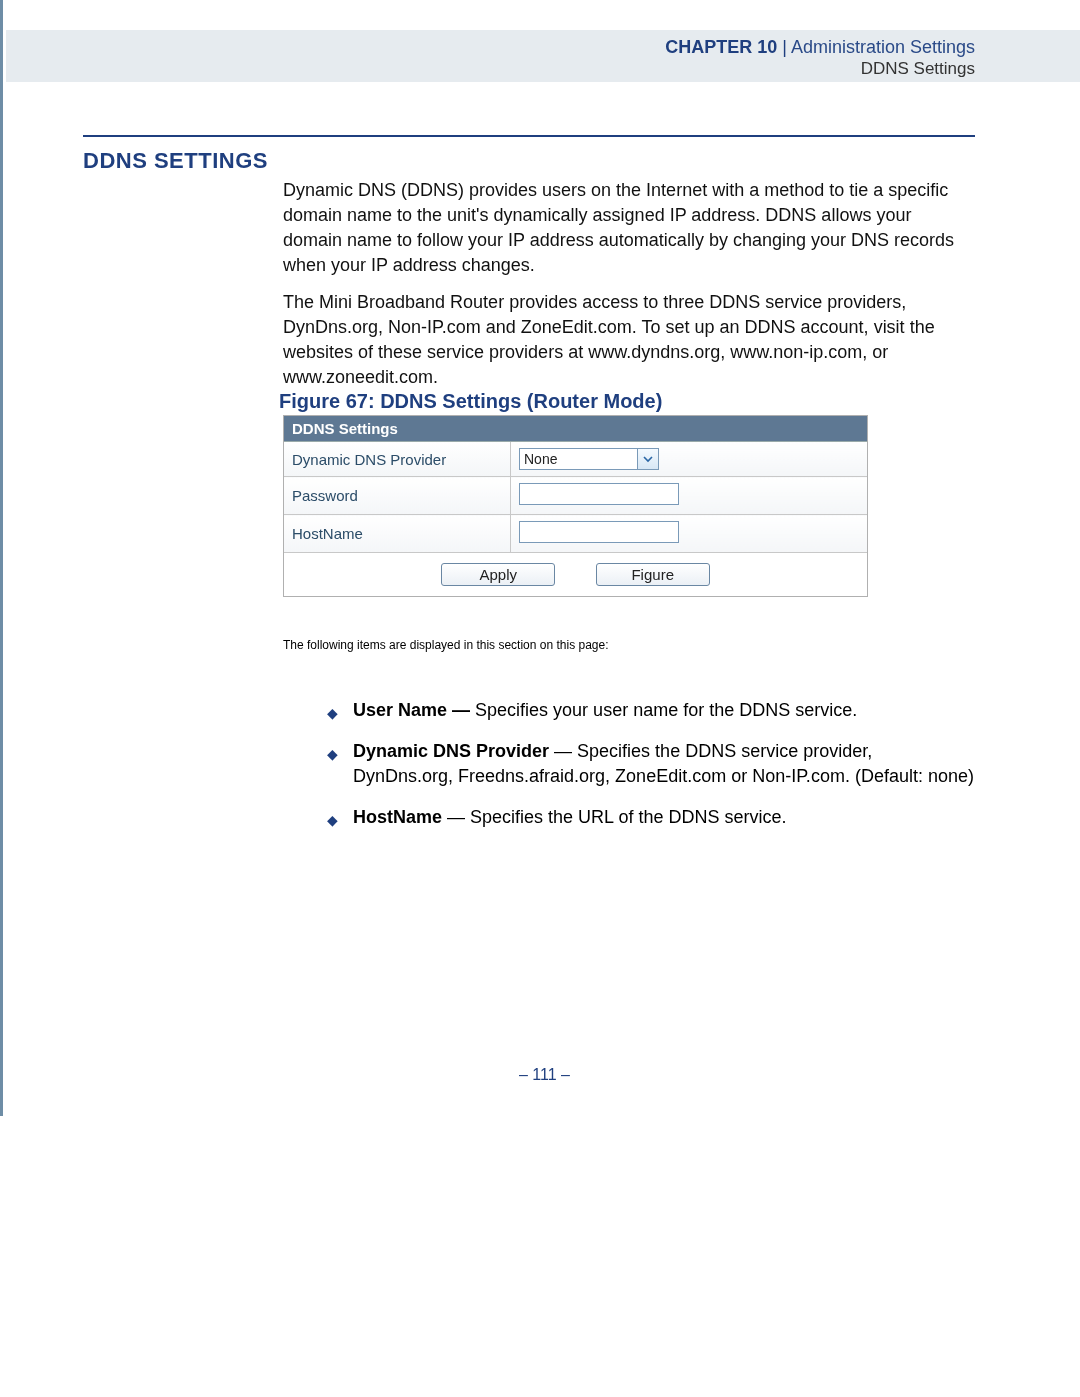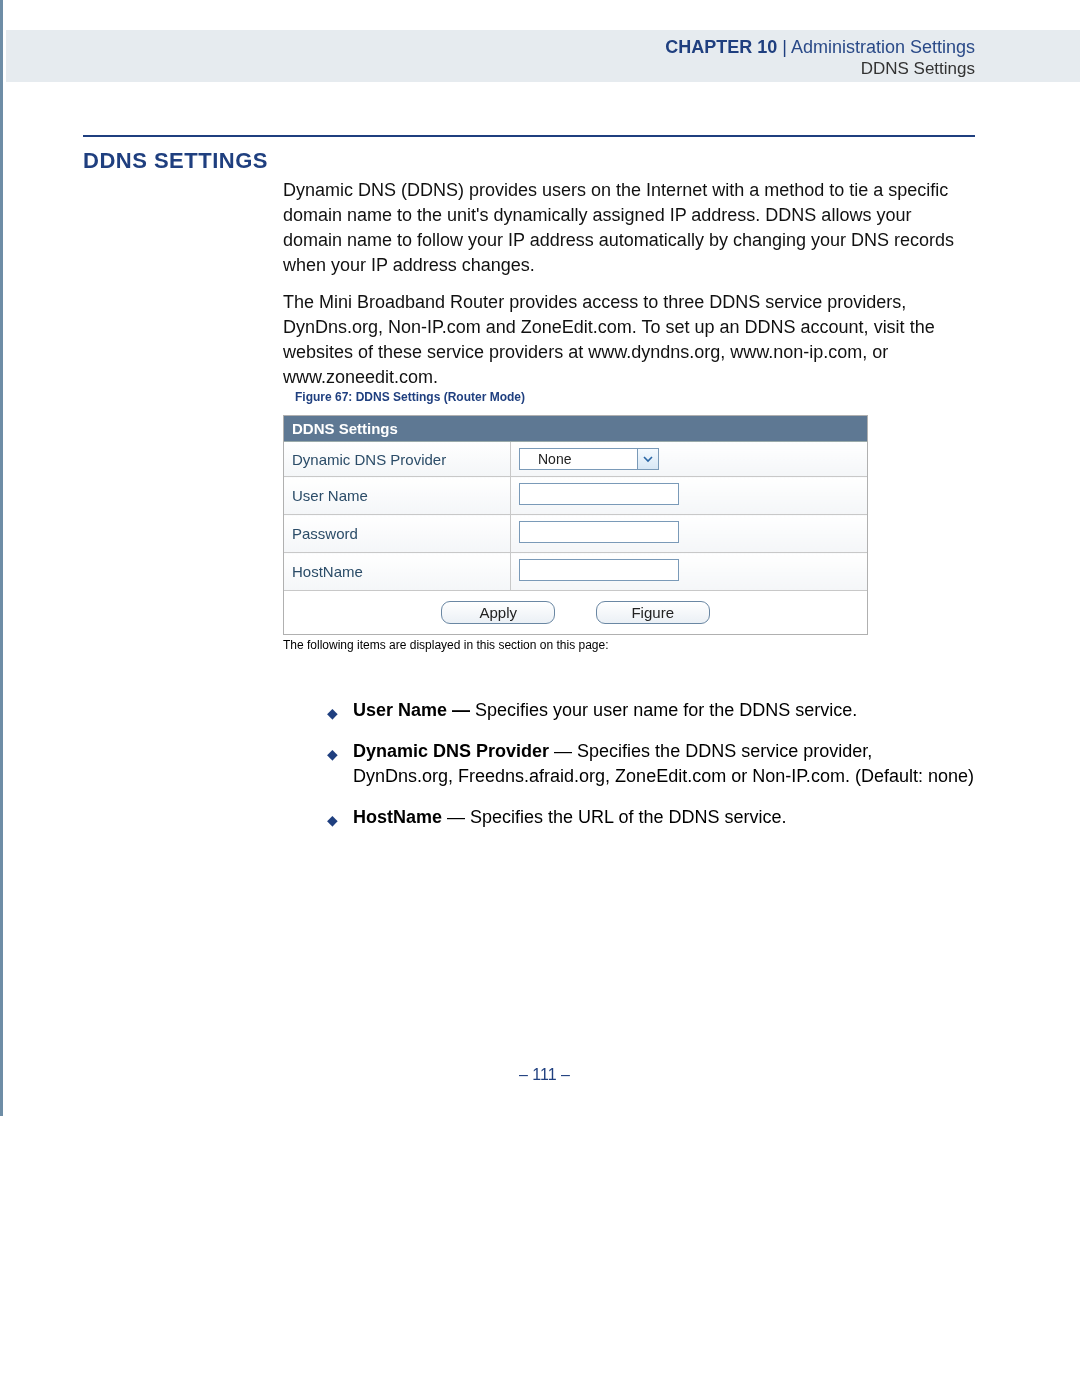--- a/index.html
+++ b/index.html
@@ -72,24 +72,24 @@
     left: 280px;
     right: 105px;
     font-size: 18px;
     line-height: 25px;
     color: #111;
   }
   #p1 { top: 178px; }
   #p2 { top: 290px; }
   .figcap {
     position: absolute;
-    left: 292px;
+    left: 276px;
     top: 390px;
     font-weight: bold;
-    font-size: 12px;
+    font-size: 20px;
     color: #1f3f7f;
   }
 
   
   .figure {
     position: absolute;
     left: 280px;
     top: 415px;
     width: 585px;
     border: 1px solid #b0b0b0;
@@ -126,21 +126,21 @@
   .select {
     display: inline-flex;
     align-items: center;
     height: 22px;
     width: 140px;
     border: 1px solid #7a9ab8;
     background: #fff;
     box-sizing: border-box;
     color: #222;
     font-size: 14px;
-    padding-left: 18px;
+    padding-left: 4px;
     position: relative;
   }
   .select-btn {
     position: absolute;
     right: 0; top: 0; bottom: 0;
     width: 20px;
     display:flex;align-items:center;justify-content:center;
     border-left: 1px solid #7a9ab8;
     background: linear-gradient(#f4faff,#d7e7f5);
   }
@@ -160,21 +160,21 @@
     padding: 10px 0;
     border-top: 1px solid #c8c8c8;
     background: #fff;
   }
   .btn {
     display: inline-block;
     min-width: 80px;
     padding: 2px 16px;
     margin: 0 18px;
     border: 1px solid #6a87a3;
-    border-radius: 9px;
+    border-radius: 3px;
     background: linear-gradient(#ffffff,#ebf0f5);
     font-size: 15px;
     color: #222;
     text-align: center;
   }
 
   #p3 { top: 638px; left:280px; right:105px; position:absolute; font-size:12px; }
 
   .bullets {
     position: absolute;
@@ -242,24 +242,20 @@
             <span>None</span>
             <span class="select-btn">
               <svg viewBox="0 0 10 10">
                     <path d="M1 3 L5 7 L9 3" fill="none" stroke="#2a66a5" stroke-width="1.6"></path>
                   </svg>
             </span>
           </div>
         </td>
       </tr>
       <tr>
-        <td>User Name</td>
-        <td><span class="input"></span></td>
-      </tr>
-      <tr>
         <td>Password</td>
         <td><span class="input"></span></td>
       </tr>
       <tr>
         <td>HostName</td>
         <td><span class="input"></span></td>
       </tr>
     </tbody>
       </table>
     <div class="btn-row">

